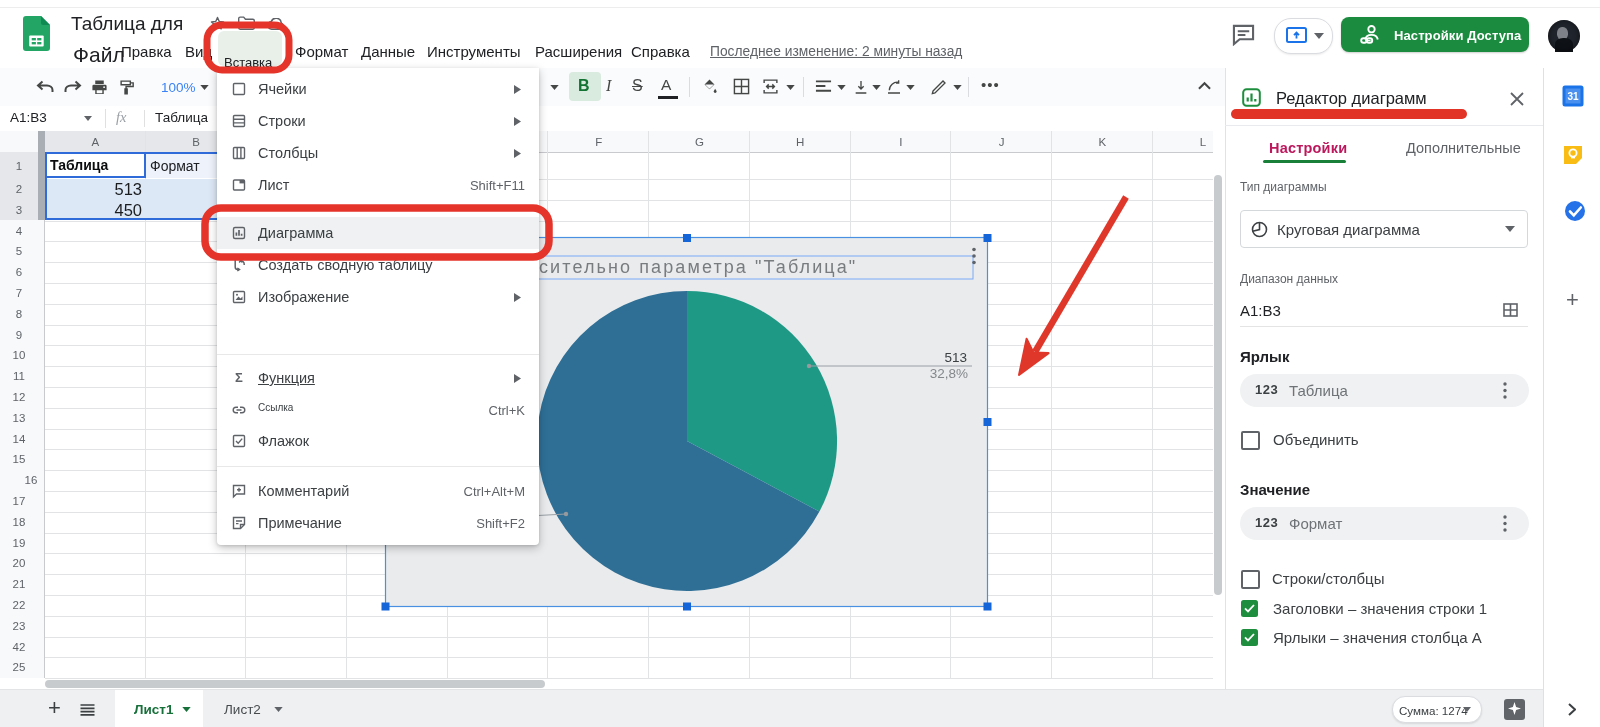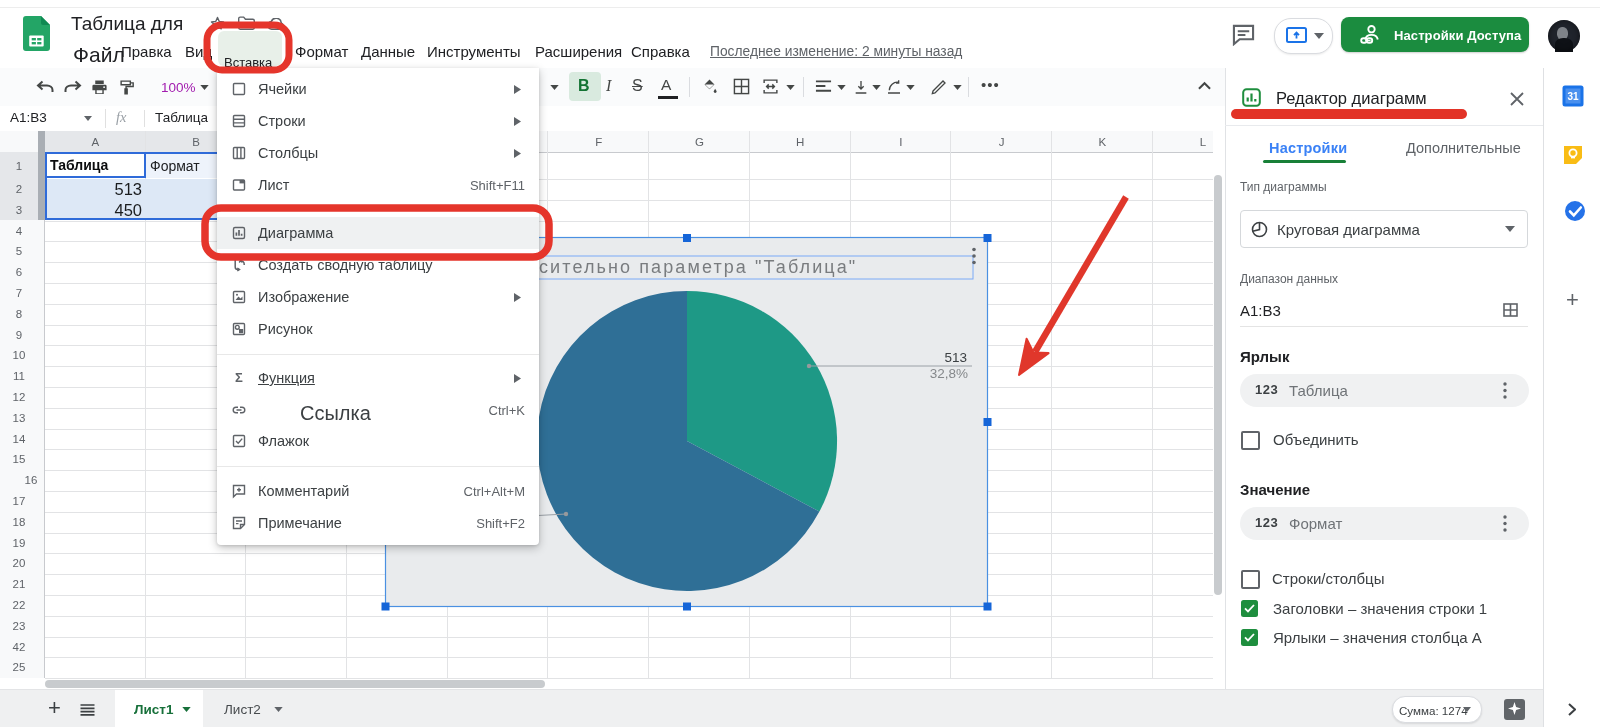--- a/index.html
+++ b/index.html
@@ -88,21 +88,21 @@
 </svg>
 <svg class="ab" style="left:91px;top:79px;" width="17" height="17" viewBox="0 0 24 24" fill="#444746">
   <path d="M6 2 h12 v5 H6 Z M4 8 h16 a2 2 0 0 1 2 2 v6 h-4 v5 H6 v-5 H2 v-6 a2 2 0 0 1 2-2 Z M8 16 h8 v4 H8 Z" fill-rule="evenodd"></path>
   <circle cx="18.5" cy="11.5" r="1.2" fill="#fafbfc"></circle>
 </svg>
 <svg class="ab" style="left:119px;top:79px;" width="17" height="17" viewBox="0 0 24 24" fill="none" stroke="#444746" stroke-width="2">
   <path d="M3 3 h13 v5 H3 Z"></path>
   <path d="M16 5.5 h4 v5 H10 v4"></path>
   <path d="M8.5 14 h3 v7 h-3 Z" fill="#444746"></path>
 </svg>
-<div class="ab nw" style="left:161px;top:80px;font-size:13.5px;color:#a21caf;">100%</div>
+<div class="ab nw" style="left:161px;top:80px;font-size:13.5px;color:#3b82f6;">100%</div>
 <svg class="ab" style="left:200px;top:85px;" width="9" height="5" viewBox="0 0 10 6">
       <path d="M0 0 h10 l-5 6 Z" fill="#444746"></path>
     </svg>
 
 <svg class="ab" style="left:550px;top:85px;" width="9" height="5" viewBox="0 0 10 6">
       <path d="M0 0 h10 l-5 6 Z" fill="#444746"></path>
     </svg>
 <div class="ab" style="left:569px;top:72px;width:32px;height:29px;background:#d9eadf;border-radius:4px;"></div>
 <div class="ab nw" style="left:578px;top:77px;font-size:16px;font-weight:bold;color:#137333;">B</div>
 <div class="ab nw" style="left:606px;top:77px;font-size:16px;font-style:italic;color:#444746;font-family:'Liberation Serif',serif;">I</div>
@@ -323,43 +323,35 @@
 <svg class="ab" style="left:14px;top:8px;" width="16" height="16" viewBox="0 0 16 16" fill="none" stroke="#5f6368" stroke-width="1.4">
           <rect x="2.5" y="2.5" width="11" height="11" rx="1"></rect>
           <path d="M4.5 11 L7.5 7.5 9.5 9.5 11.5 7.5 11.5 11 Z" fill="#5f6368" stroke="none"></path>
           <circle cx="6" cy="5.8" r="1" fill="#5f6368" stroke="none"></circle>
         </svg>
 <div class="ab nw" style="left:41px;top:8px;font-size:14.5px;color:#3c4043;">Изображение</div>
 <svg class="ab" style="left:297px;top:12px;" width="7" height="9" viewBox="0 0 7 9">
           <path d="M0 0 L7 4.5 0 9 Z" fill="#5f6368"></path>
         </svg>
 </div>
-<div class="ab" style="left:0;top:245px;width:322px;height:32px;">
-<svg class="ab" style="left:14px;top:8px;" width="16" height="16" viewBox="0 0 16 16" fill="none" stroke="#5f6368" stroke-width="1.4">
-          <rect x="2.5" y="2.5" width="11" height="11" rx="1"></rect>
-          <rect x="8" y="8" width="4.2" height="4.2" fill="#5f6368" stroke="none"></rect>
-          <circle cx="6.3" cy="6.3" r="1.9" fill="none"></circle>
-        </svg>
-<div class="ab nw" style="left:41px;top:8px;font-size:14.5px;color:#3c4043;">Рисунок</div>
-</div>
 <div class="ab" style="left:0;top:285.5px;width:322px;height:1px;background:#e8e8e8;"></div>
 <div class="ab" style="left:0;top:294px;width:322px;height:32px;">
 <svg class="ab" style="left:14px;top:8px;" width="16" height="16" viewBox="0 0 16 16" fill="none" stroke="#5f6368" stroke-width="1.4">
           <text x="8" y="12.4" font-size="13" font-weight="bold" fill="#5f6368" stroke="none" text-anchor="middle" font-family="Liberation Sans">Σ</text>
         </svg>
 <div class="ab nw" style="left:41px;top:8px;font-size:14.5px;color:#3c4043;text-decoration:underline;">Функция</div>
 <svg class="ab" style="left:297px;top:12px;" width="7" height="9" viewBox="0 0 7 9">
           <path d="M0 0 L7 4.5 0 9 Z" fill="#5f6368"></path>
         </svg>
 </div>
 <div class="ab" style="left:0;top:325.5px;width:322px;height:32px;">
 <svg class="ab" style="left:14px;top:8px;" width="16" height="16" viewBox="0 0 16 16" fill="none" stroke="#5f6368" stroke-width="1.4">
           <path d="M7 5.2 H5 a2.8 2.8 0 0 0 0 5.6 H7 M9 5.2 h2 a2.8 2.8 0 0 1 0 5.6 H9 M5.5 8 h5" fill="none"></path>
         </svg>
-<div class="ab nw" style="left:41px;top:8px;font-size:20px;color:#3c4043;margin-left:42px;">Ссылка</div>
+<div class="ab nw" style="left:41px;top:8px;font-size:10px;color:#3c4043;">Ссылка</div>
 <div class="ab nw" style="right:14px;top:9px;font-size:13px;color:#5f6368;">Ctrl+K</div>
 </div>
 <div class="ab" style="left:0;top:357px;width:322px;height:32px;">
 <svg class="ab" style="left:14px;top:8px;" width="16" height="16" viewBox="0 0 16 16" fill="none" stroke="#5f6368" stroke-width="1.4">
           <rect x="2.5" y="2.5" width="11" height="11" rx="1"></rect>
           <path d="M5 8 l2.2 2.2 L11.2 5.6" fill="none"></path>
         </svg>
 <div class="ab nw" style="left:41px;top:8px;font-size:14.5px;color:#3c4043;">Флажок</div>
 </div>
 <div class="ab" style="left:0;top:397.5px;width:322px;height:1px;background:#e8e8e8;"></div>
@@ -385,21 +377,21 @@
 <div class="ab" style="left:1225px;top:68px;width:318px;height:621px;background:#fff;border-left:1px solid #e0e2e5;box-sizing:border-box;"></div>
 <svg class="ab" style="left:1242px;top:88px;" width="19" height="19" viewBox="0 0 19 19" fill="none">
   <rect x="1.2" y="1.2" width="16.6" height="16.6" rx="3.4" stroke="#1e8e3e" stroke-width="2"></rect>
   <path d="M5.7 13.5 V9.6 M9.5 13.5 V5.5 M13.3 13.5 v-2.6" stroke="#1e8e3e" stroke-width="2.2"></path>
 </svg>
 <div class="ab nw" style="left:1276px;top:89px;font-size:16.5px;color:#202124;">Редактор диаграмм</div>
 <svg class="ab" style="left:1510px;top:92px;" width="14" height="14" viewBox="0 0 14 14" stroke="#5f6368" stroke-width="1.8">
       <path d="M1 1 L13 13 M13 1 L1 13"></path>
     </svg>
 <div class="ab" style="left:1225px;top:125px;width:318px;height:1px;background:#e8eaed;"></div>
-<div class="ab nw" style="left:1269px;top:140px;font-size:14.5px;color:#3b82f6;font-weight:bold;letter-spacing:.2px;">Настройки</div>
+<div class="ab nw" style="left:1269px;top:140px;font-size:14.5px;color:#be185d;font-weight:bold;letter-spacing:.2px;">Настройки</div>
 <div class="ab nw" style="left:1406px;top:140px;font-size:14.5px;color:#5f6368;">Дополнительные</div>
 <div class="ab" style="left:1263px;top:160px;width:83px;height:3px;background:#188038;border-radius:2px;"></div>
 <div class="ab nw" style="left:1240px;top:180px;font-size:12px;color:#5f6368;">Тип диаграммы</div>
 <div class="ab" style="left:1240px;top:210px;width:288px;height:38px;border:1px solid #d5d8db;border-radius:4px;box-sizing:border-box;"></div>
 <svg class="ab" style="left:1251px;top:221px;" width="17" height="17" viewBox="0 0 17 17" fill="none" stroke="#3c4043" stroke-width="1.6">
   <circle cx="8.5" cy="8.5" r="7"></circle>
       <path d="M8.5 1.5 V8.5 L1.6 10.2"></path>
 </svg>
 <div class="ab nw" style="left:1277px;top:221px;font-size:15px;color:#3c4043;">Круговая диаграмма</div>
 <svg class="ab" style="left:1505px;top:226px;" width="10" height="6" viewBox="0 0 10 6">

